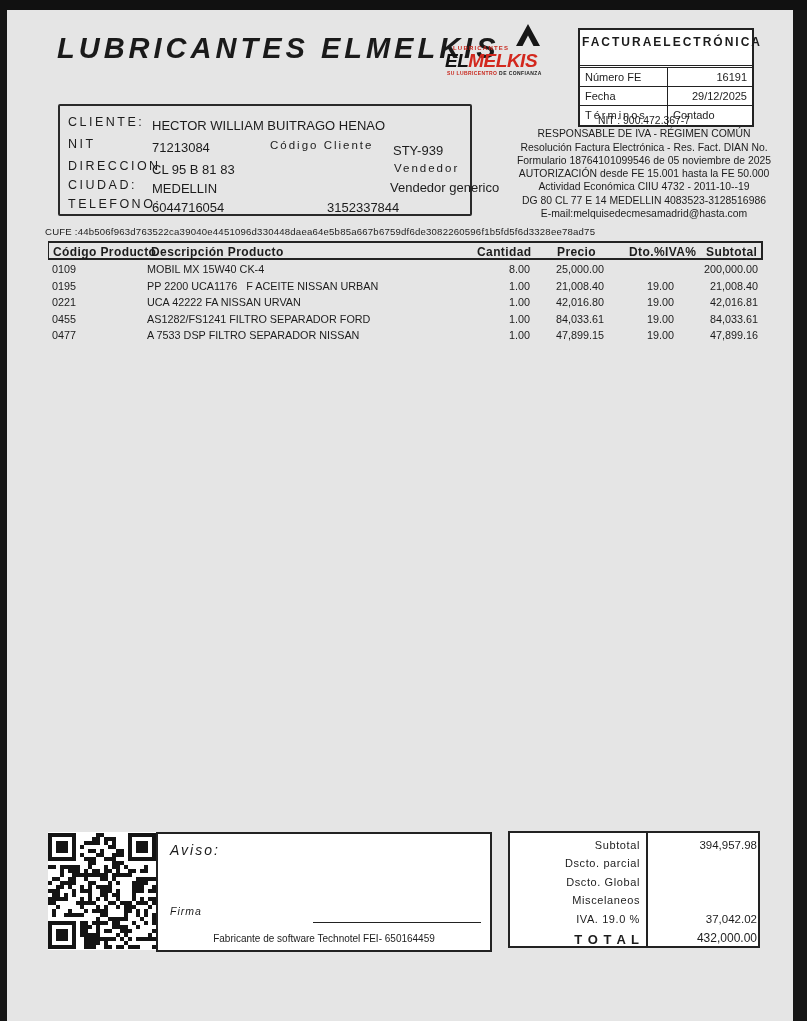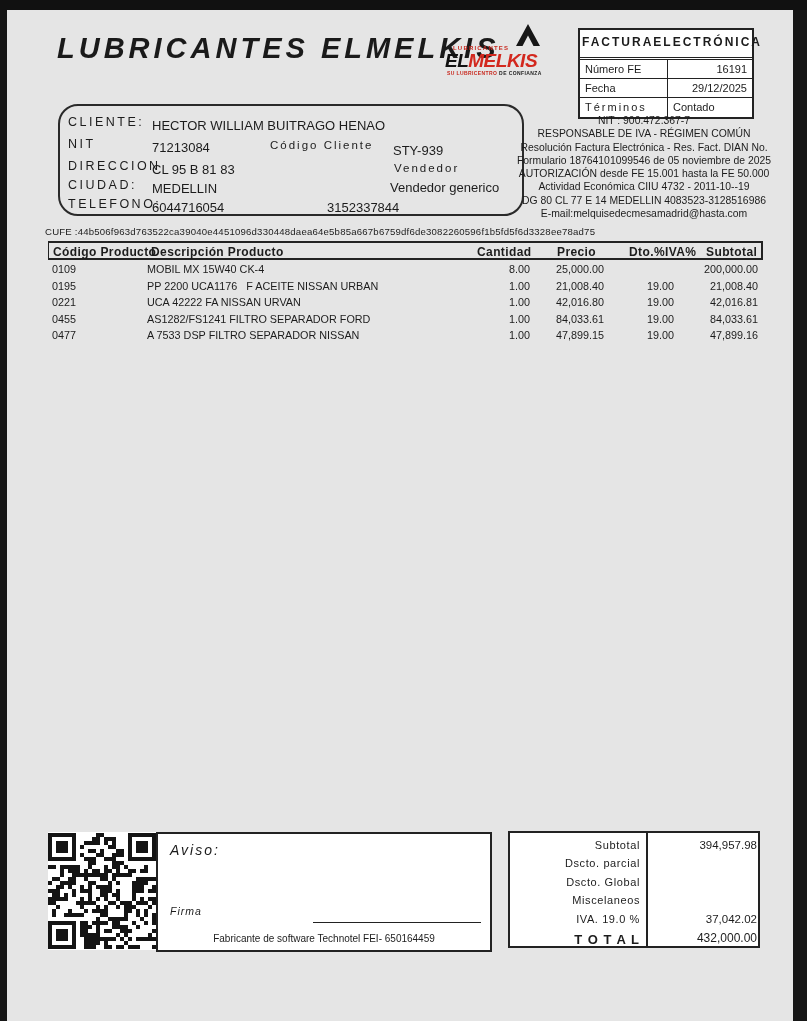--- a/index.html
+++ b/index.html
@@ -18,30 +18,30 @@
   .logo-caret { position:absolute; right:-6px; top:0; }
   .logo-top { position:absolute; left:10px; top:21px; font-size:6px; font-weight:bold; letter-spacing:1.2px; color:#c8281e; }
   .logo-word { position:absolute; left:2px; top:26px; font-size:19px; font-weight:bold; font-style:italic; letter-spacing:-0.5px; white-space:nowrap; }
   .logo-el { color:#111; }
   .logo-melkis { color:#d3281e; }
   .logo-tagline { position:absolute; left:4px; top:46px; font-size:5px; font-weight:bold; letter-spacing:0.4px; white-space:nowrap; }
   .tag-red { color:#c8281e; } .tag-black { color:#222; }
 
   
   .fe-box { left:578px; top:18px; width:176px; border:2px solid #222; background:#fff; }
-  .fe-title { font-size:12px; font-weight:bold; letter-spacing:2px; text-align:center; padding:5px 2px 8px; border-bottom:3px double #222; white-space:nowrap; }
+  .fe-title { font-size:12px; font-weight:bold; letter-spacing:2px; text-align:center; padding:5px 2px 16px; border-bottom:3px double #222; white-space:nowrap; }
   .fe-row { display:flex; height:19px; border-bottom:1px solid #222; }
   .fe-row:last-child { border-bottom:none; }
   .fe-label { width:88px; border-right:1.5px solid #222; padding:3px 8px 0 5px; font-size:11px; }
   .fe-label.sp { letter-spacing:2px; }
   .fe-value { flex:1; padding:3px 5px 0 5px; font-size:11px; text-align:right; }
   .fe-value.left { text-align:left; }
 
   
-  .client-box { left:58px; top:94px; width:466px; height:112px; border:2px solid #2a2a2a; border-radius:20px; }
+  .client-box { left:58px; top:94px; width:414px; height:112px; border:2px solid #2a2a2a; border-radius:2px; }
   .cl { font-size:12.5px; letter-spacing:2.5px; white-space:nowrap; }
   .cv { font-size:13px; white-space:nowrap; }
   .cl2 { font-size:11.5px; letter-spacing:2px; white-space:nowrap; }
 
   
   .company-info { left:516px; top:104px; width:256px; text-align:center; font-size:10.4px; line-height:13.3px; }
   .company-info div { white-space:nowrap; }
 
   .cufe { left:45px; top:216px; font-size:9.6px; letter-spacing:0.2px; white-space:nowrap; }
 

